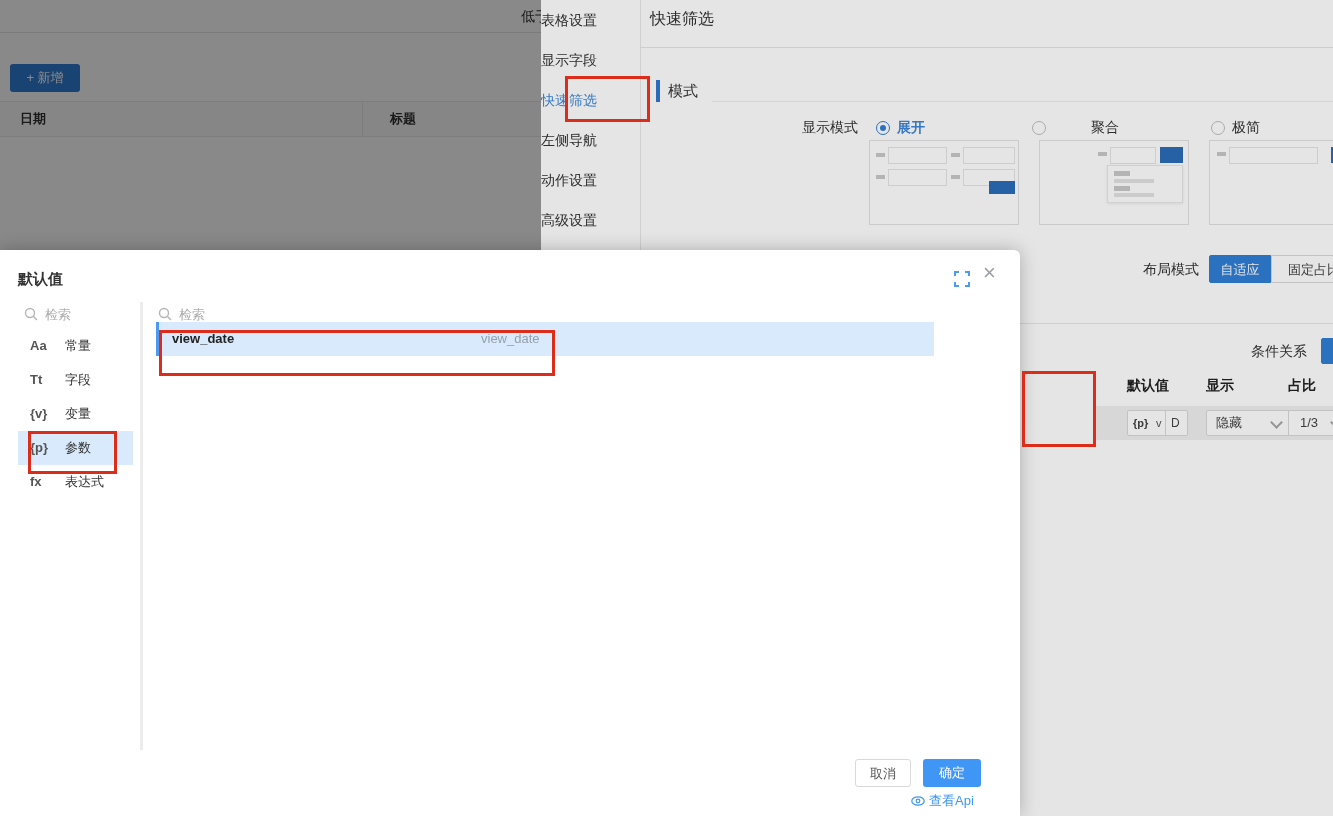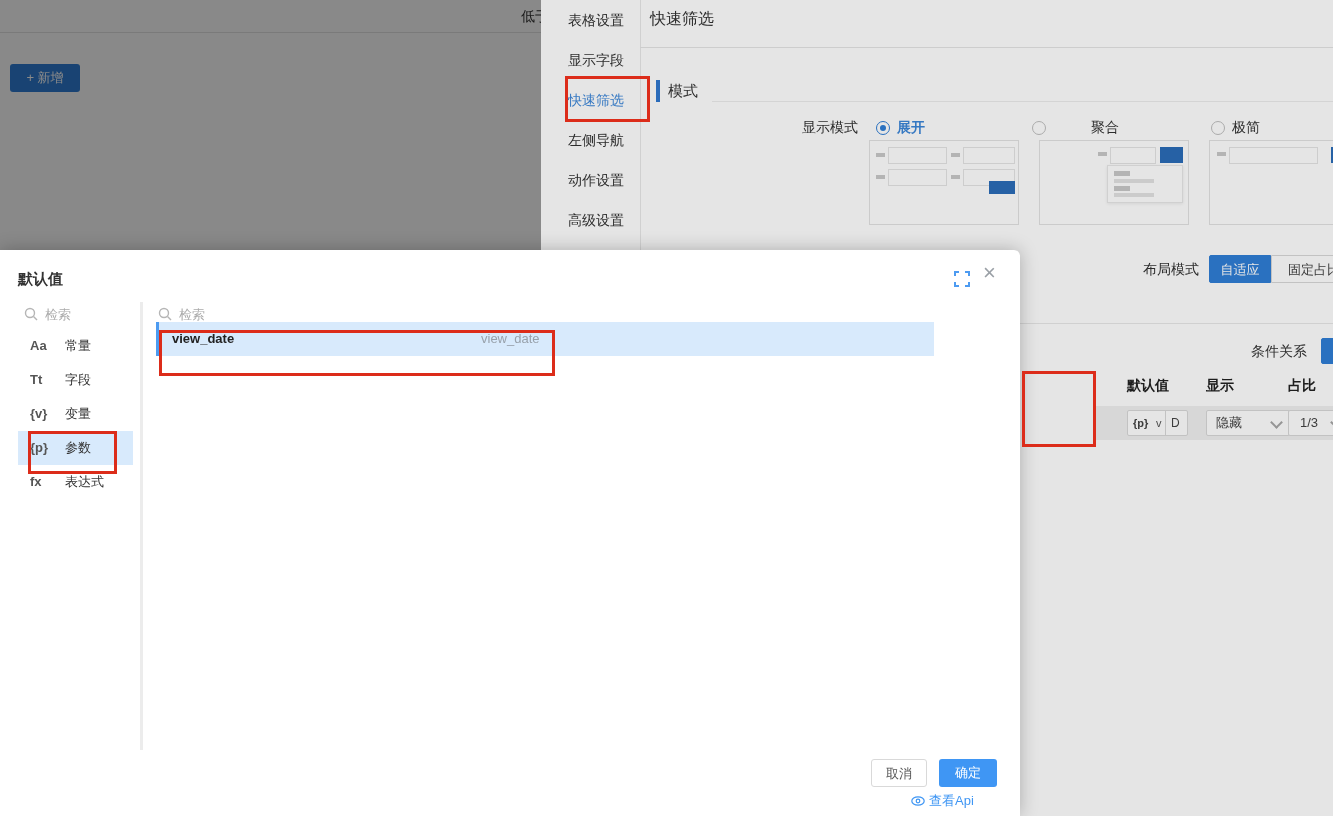--- a/index.html
+++ b/index.html
@@ -19,21 +19,21 @@
   .ptable .thead{background:#fafafa;border-top:1px solid #e9e9e9;font-weight:bold;color:#333;}
   .ptable .c1{position:absolute;left:20px;top:0;line-height:34px;}
   .ptable .c2{position:absolute;left:390px;top:0;line-height:34px;color:#555;}
   .ptable .thead .c2{color:#333;}
   .ptable .colline{position:absolute;left:362px;top:0;width:1px;height:100%;background:#e9e9e9;}
   .dim-page{position:absolute;left:0;top:0;width:541px;height:816px;background:rgba(0,0,0,0.40);z-index:2;}
 
   
   .drawer{position:absolute;left:541px;top:0;width:792px;height:816px;background:#fff;z-index:3;}
   .dmenu{position:absolute;left:0;top:0;width:99px;height:816px;border-right:1px solid #e8e8e8;background:#fff;}
-  .dmenu-item{height:40px;line-height:40px;padding-left:27px;font-size:14px;color:#333;}
+  .dmenu-item{height:40px;line-height:40px;font-size:14px;color:#333;}
   .dmenu-item.active{color:#3d87d9;}
   .dcontent{position:absolute;left:99px;top:0;right:0;bottom:0;}
   .dtitle{left:10px;top:9px;font-size:16px;color:#333;}
   .dtitle-divider{left:0;top:47px;right:0;height:1px;background:#e5e5e5;}
   .sec-bar{left:16px;top:80px;width:4px;height:22px;background:#2f78d0;}
   .sec-title{left:28px;top:82px;font-size:15px;color:#333;}
   .sec-line{left:72px;top:101px;right:0;height:1px;background:#ededed;}
   .lbl{font-size:14px;color:#333;}
   .radio{width:14px;height:14px;border-radius:50%;border:1px solid #bfbfbf;background:#fff;box-sizing:border-box;}
   .radio.sel{border-color:#2f7ed6;}
@@ -66,39 +66,44 @@
   .m-close{left:983px;top:12px;font-size:22px;color:#9aa0a6;line-height:22px;}
   .srch-txt{font-size:13px;color:#aaa;}
   .sb-item{position:absolute;left:18px;width:115px;height:34px;}
   .sb-item.sel{background:#d8eafc;}
   .sb-icon{position:absolute;left:12px;top:0;line-height:34px;font-size:13px;font-weight:bold;color:#555;}
   .sb-lbl{position:absolute;left:47px;top:0;line-height:34px;font-size:13px;color:#333;}
   .vdiv{left:140px;top:52px;width:3px;height:448px;background:#ececec;}
   .list-row{left:156px;top:72px;width:778px;height:34px;background:#d8eafc;border-left:3px solid #4d9bf1;box-sizing:border-box;}
   .list-name{position:absolute;left:13px;top:0;line-height:34px;font-size:13px;font-weight:bold;color:#222;}
   .list-val{position:absolute;left:322px;top:0;line-height:34px;font-size:13px;color:#98a1ab;}
-  .btn{height:28px;line-height:28px;text-align:center;font-size:13px;border-radius:3px;box-sizing:border-box;margin-left:16px;}
+  .btn{height:28px;line-height:28px;text-align:center;font-size:13px;border-radius:3px;box-sizing:border-box;}
   .btn.cancel{background:#fff;border:1px solid #d9d9d9;color:#555;}
   .btn.ok{background:#3f96f4;color:#fff;}
   .api-link{font-size:13px;color:#3f96f4;}
 
   
   .ann{position:absolute;border:3px solid #dc2c1a;z-index:9;pointer-events:none;}
 </style>
 </head>
 <body>
 
 <div class="screen">
 
   <div class="page">
     <div class="abs page-partial-text">低于</div>
     <div class="abs page-top-divider"></div>
     <div class="abs btn-add">+ 新增</div>
 
     <div class="abs ptable">
+      <div class="tr thead">
+        <span class="c1">日期</span>
+        <span class="c2">标题</span>
+        <span class="colline"></span>
+      </div>
     </div>
   </div>
   <div class="dim-page"></div>
 
   <div class="drawer">
 
     <div class="dmenu">
       <div class="dmenu-item">表格设置</div>
       <div class="dmenu-item">显示字段</div>
       <div class="dmenu-item active">快速筛选</div>

